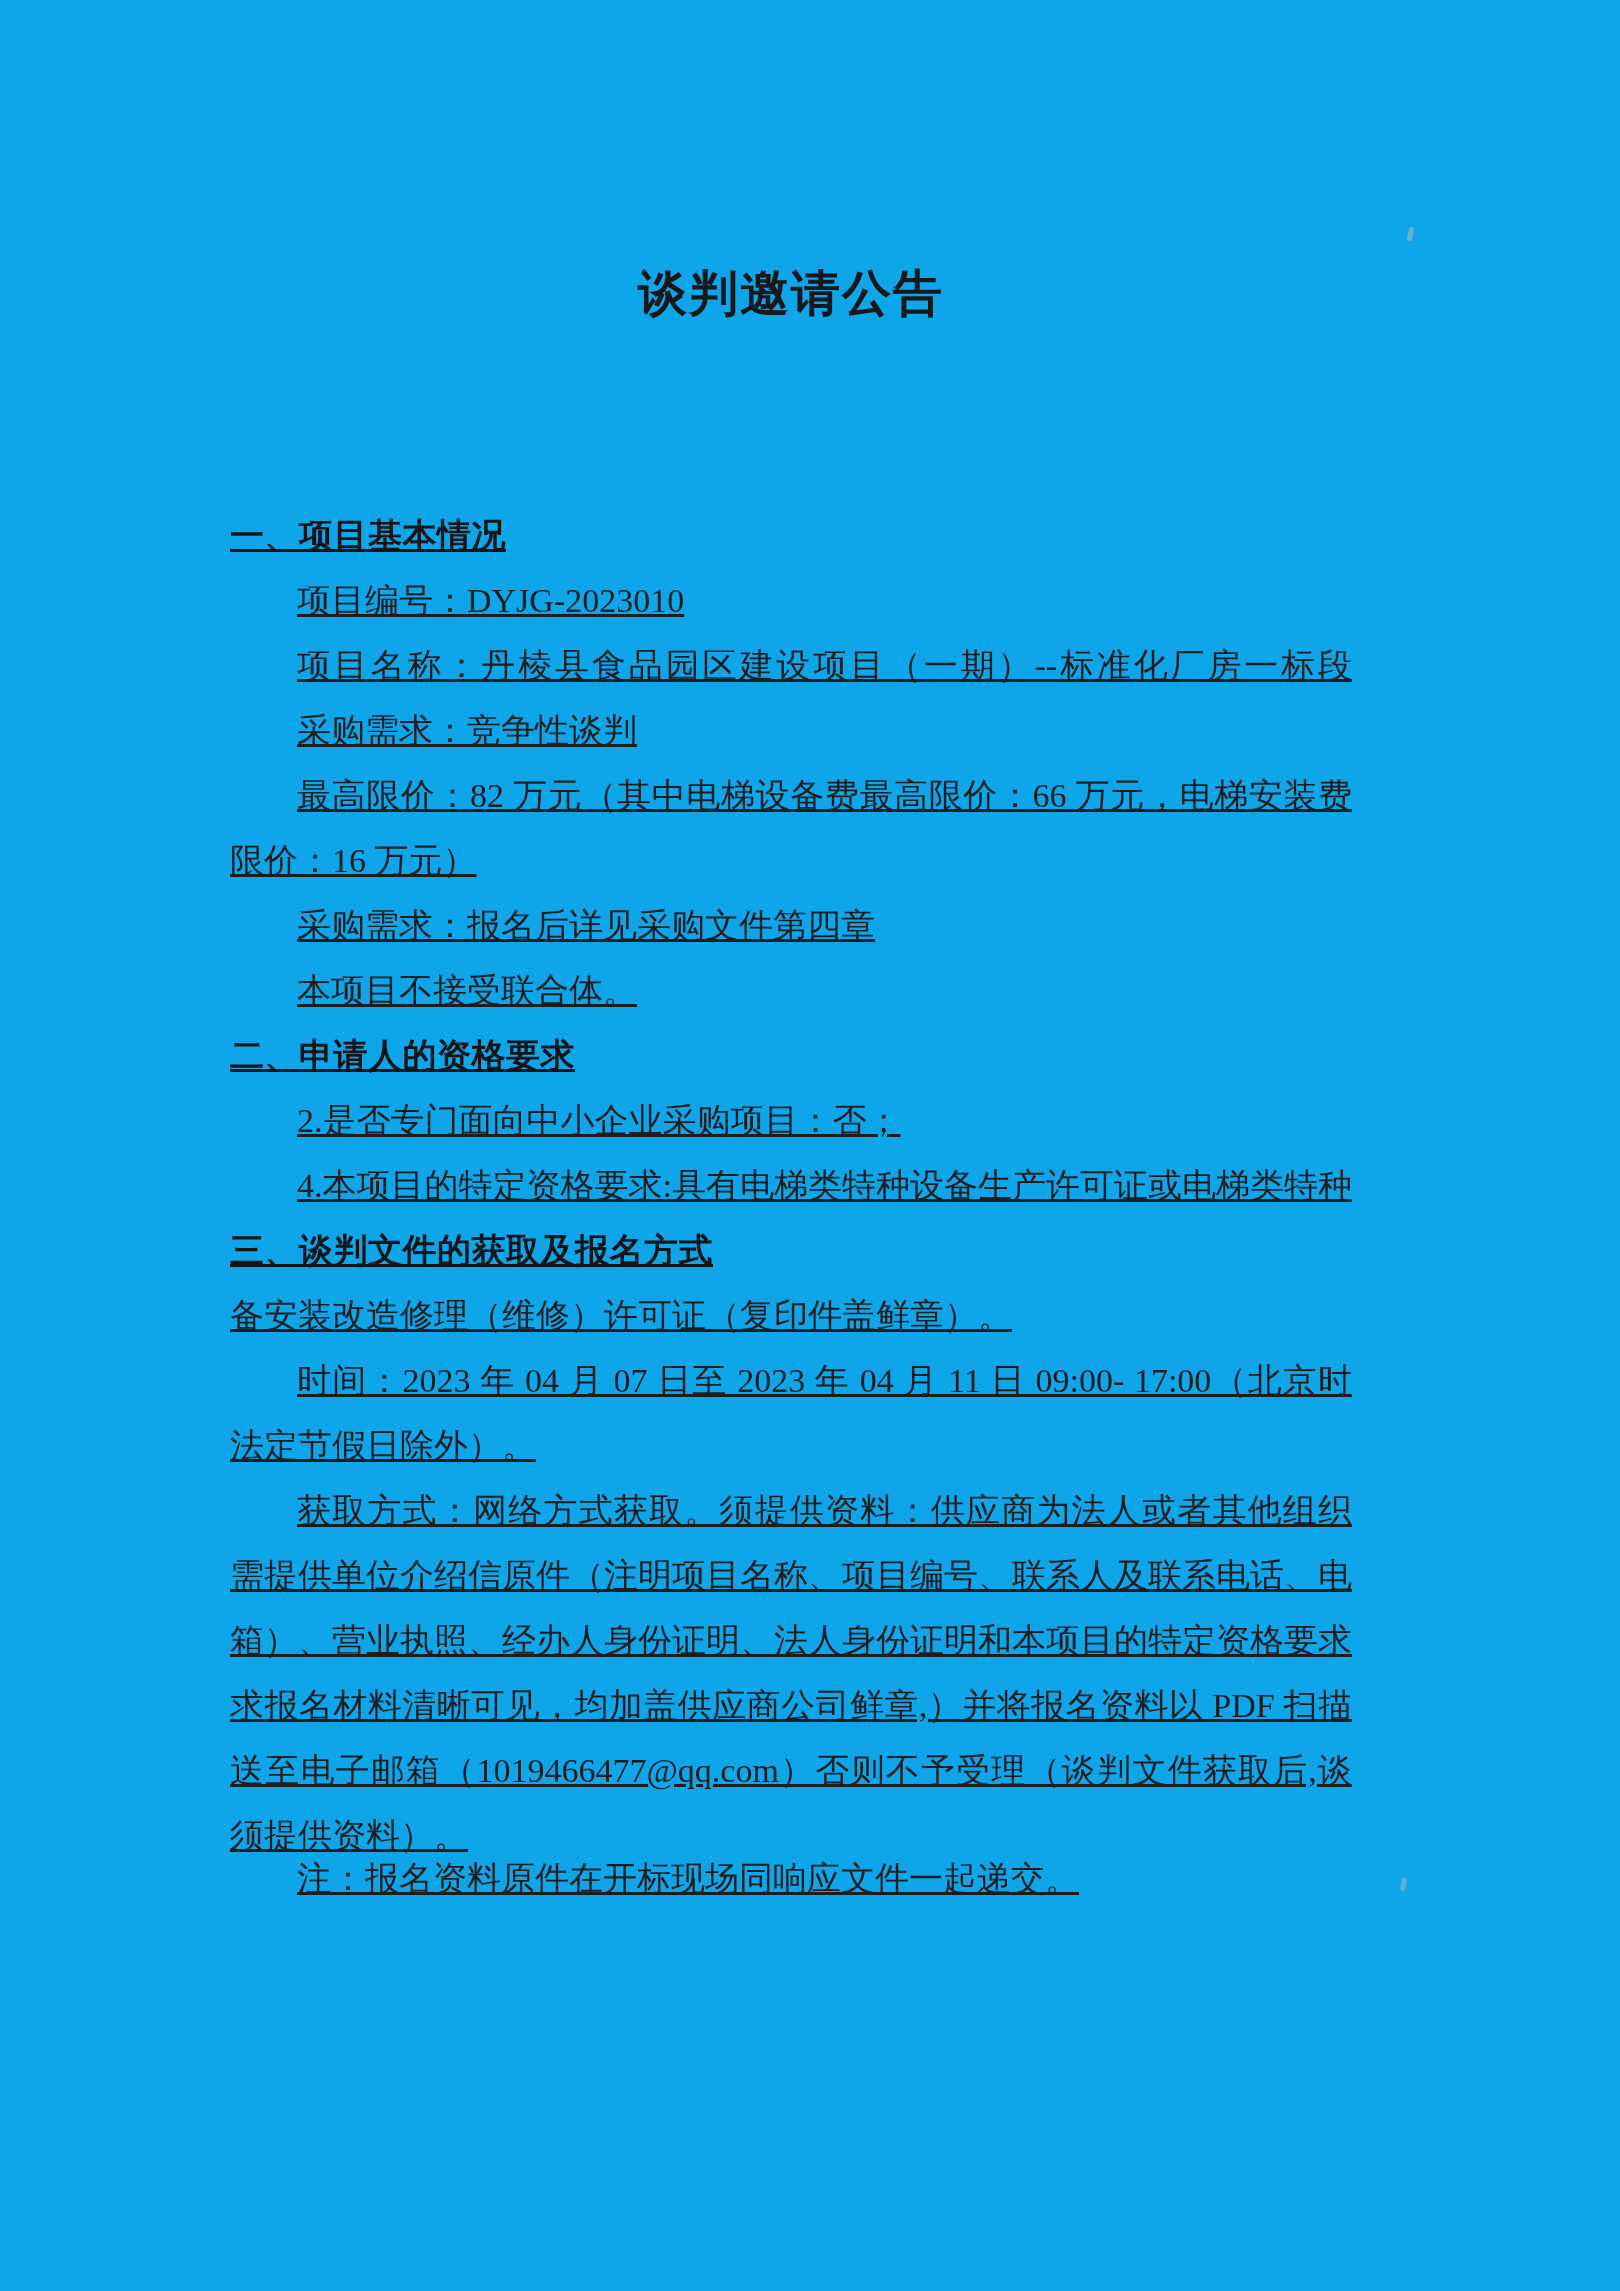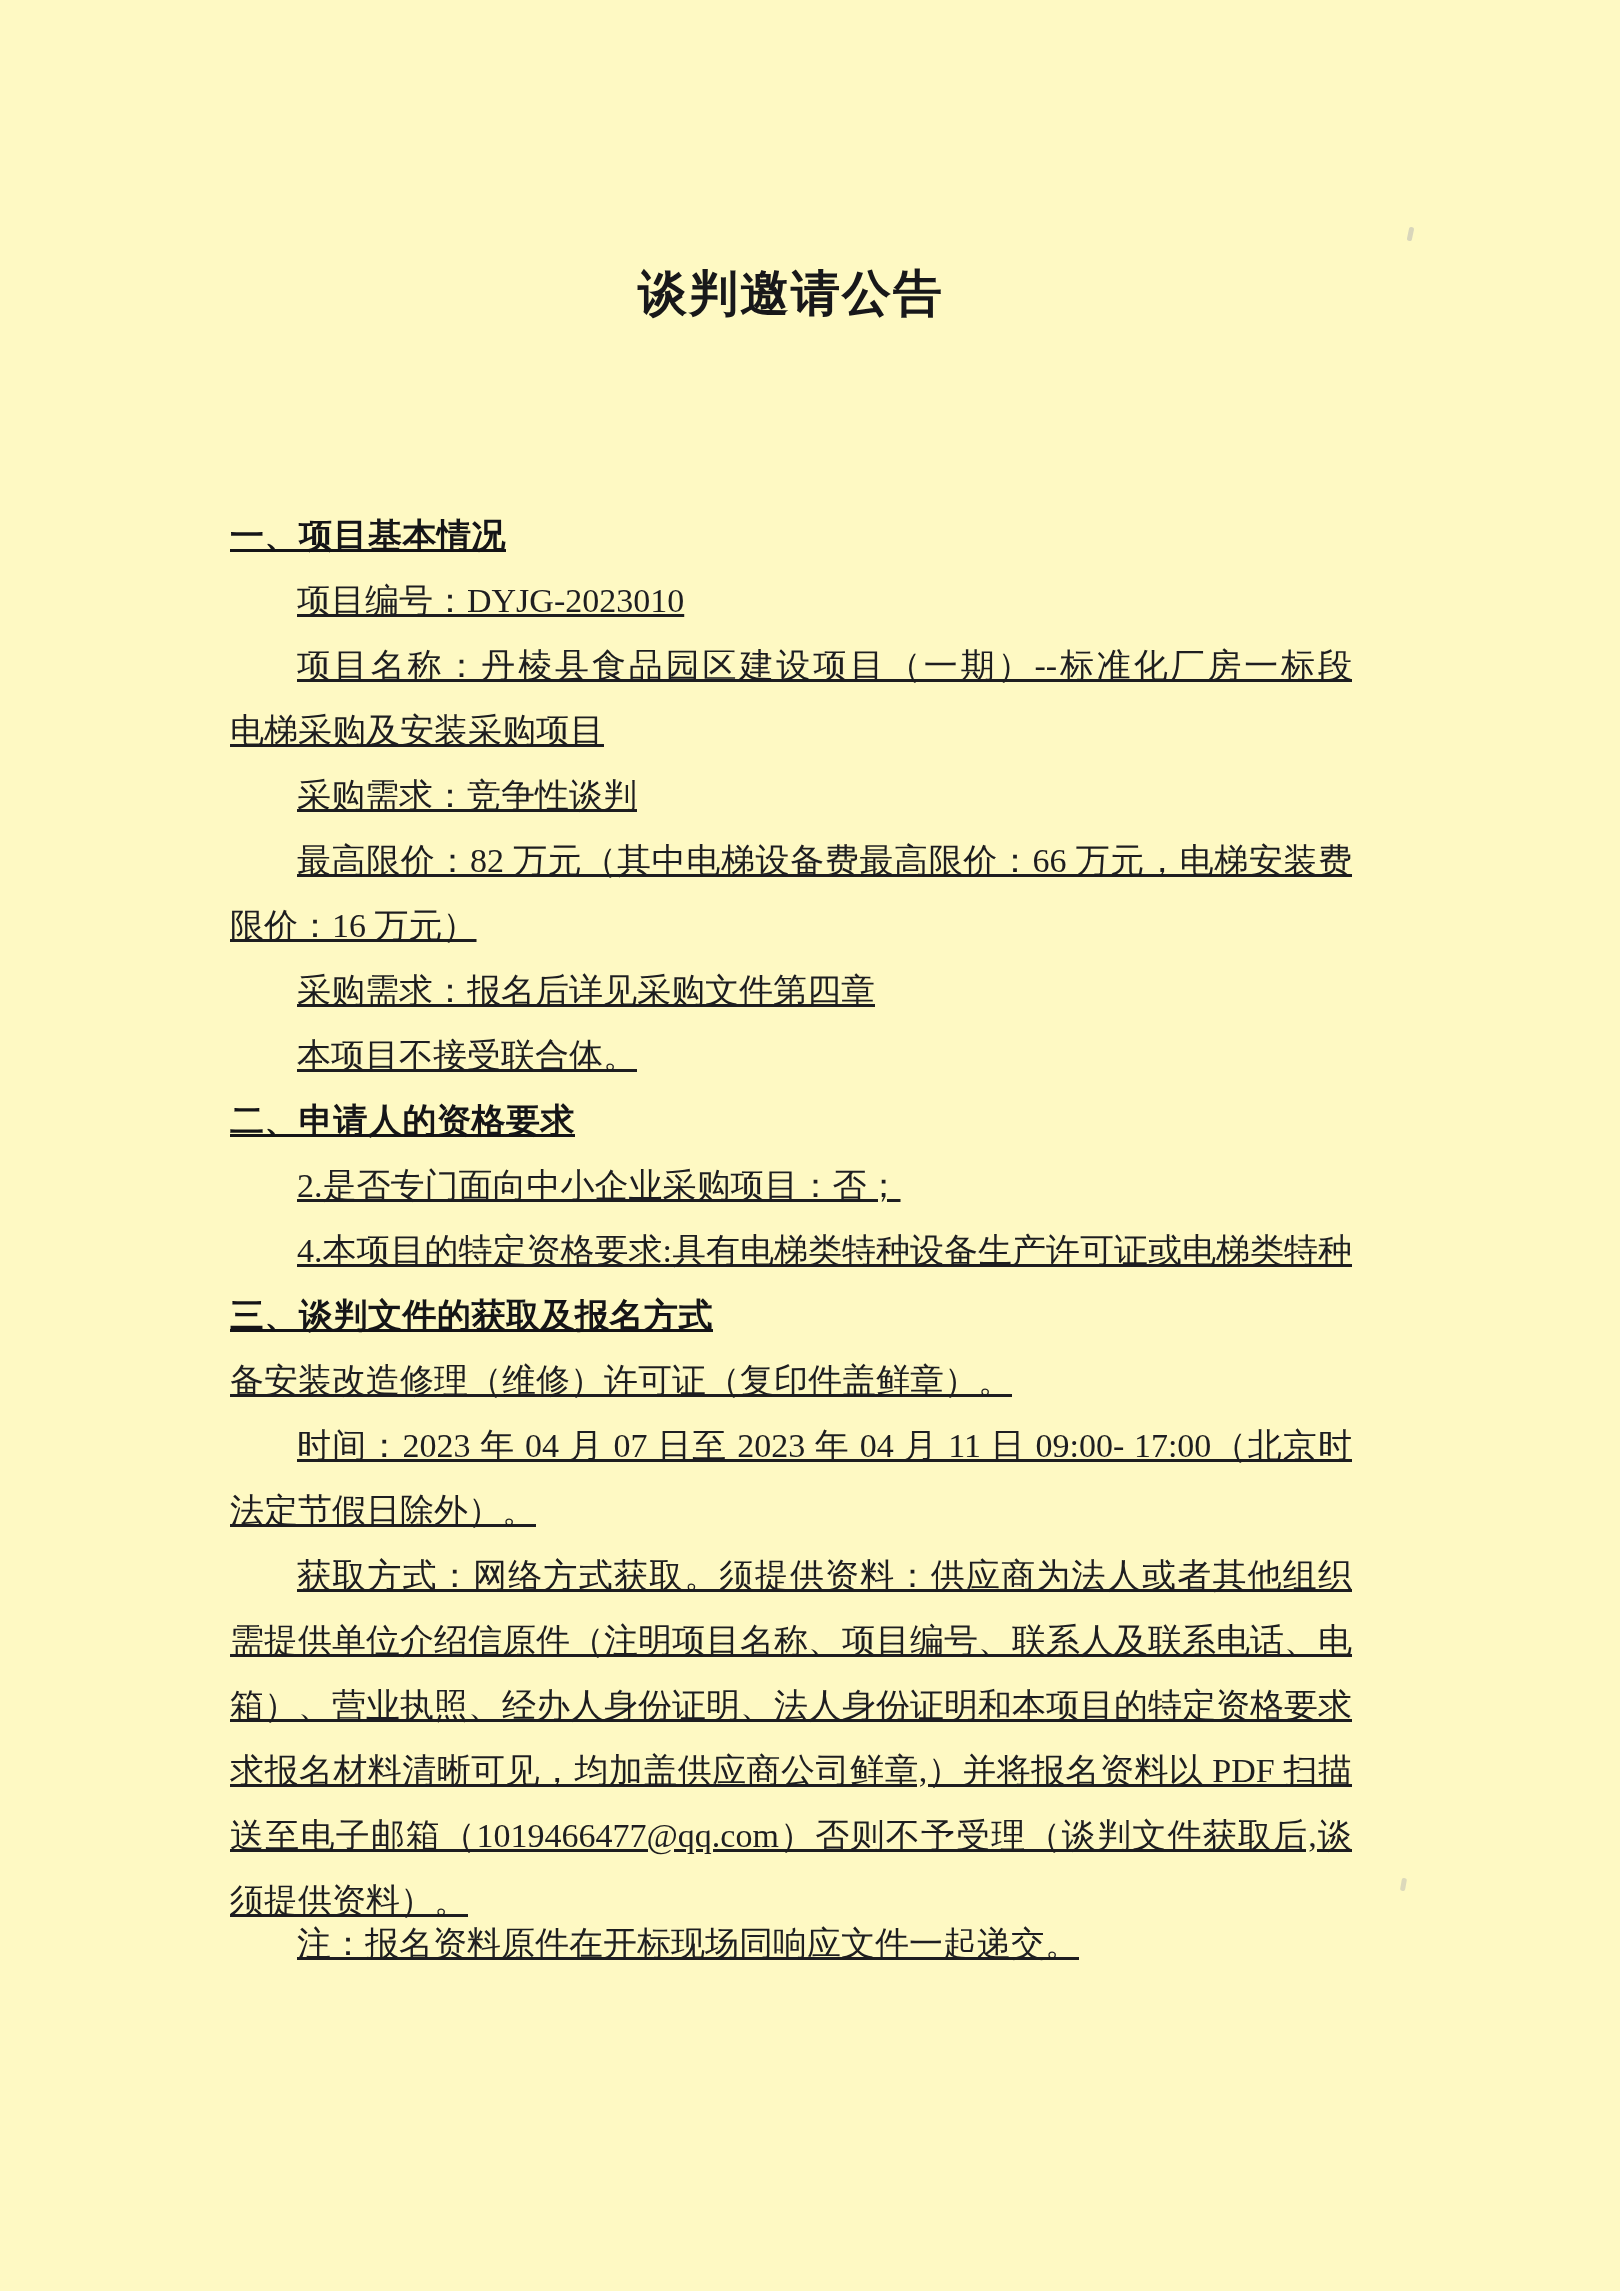--- a/index.html
+++ b/index.html
@@ -5,21 +5,21 @@
   html, body {
     margin: 0;
     padding: 0;
     background: #e8e8e8;
   }
   .page {
     position: relative;
     width: 1620px;
     height: 2292px;
     margin: 0 auto;
-    background: #fef9c3;
+    background: #0ea5e9;
     overflow: hidden;
     color: #1e1e20;
     font-family: "Liberation Serif", "DejaVu Serif", serif;
     -webkit-font-smoothing: antialiased;
   }
   .doc-title {
     position: absolute;
     top: 263px;
     left: 230px;
     width: 1122px;
@@ -76,21 +76,20 @@
 </head>
 <body>
 
 <div class="page">
   <div class="doc-title">谈判邀请公告</div>
 
   <div class="body-block" id="body-block">
       <div class="line heading">一、项目基本情况</div>
       <div class="line para">项目编号：DYJG-2023010</div>
       <div class="line para fill">项目名称：丹棱县食品园区建设项目（一期）--标准化厂房一标段（EPC）</div>
-      <div class="line">电梯采购及安装采购项目</div>
       <div class="line para">采购需求：竞争性谈判</div>
       <div class="line para fill">最高限价：82 万元（其中电梯设备费最高限价：66 万元，电梯安装费最高</div>
       <div class="line">限价：16 万元）</div>
       <div class="line para">采购需求：报名后详见采购文件第四章</div>
       <div class="line para">本项目不接受联合体。</div>
       <div class="line heading">二、申请人的资格要求</div>
       <div class="line para">2.是否专门面向中小企业采购项目：否；</div>
       <div class="line para fill">4.本项目的特定资格要求:具有电梯类特种设备生产许可证或电梯类特种设</div>
       <div class="line heading">三、谈判文件的获取及报名方式</div>
       <div class="line">备安装改造修理（维修）许可证（复印件盖鲜章）。</div>

